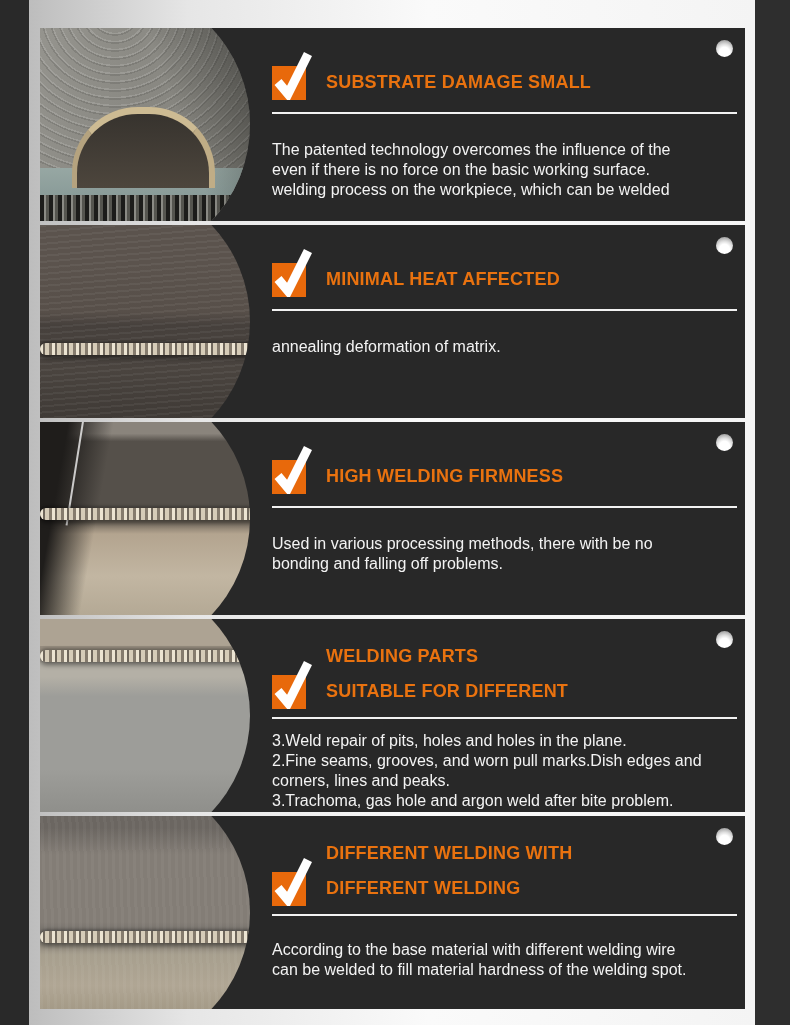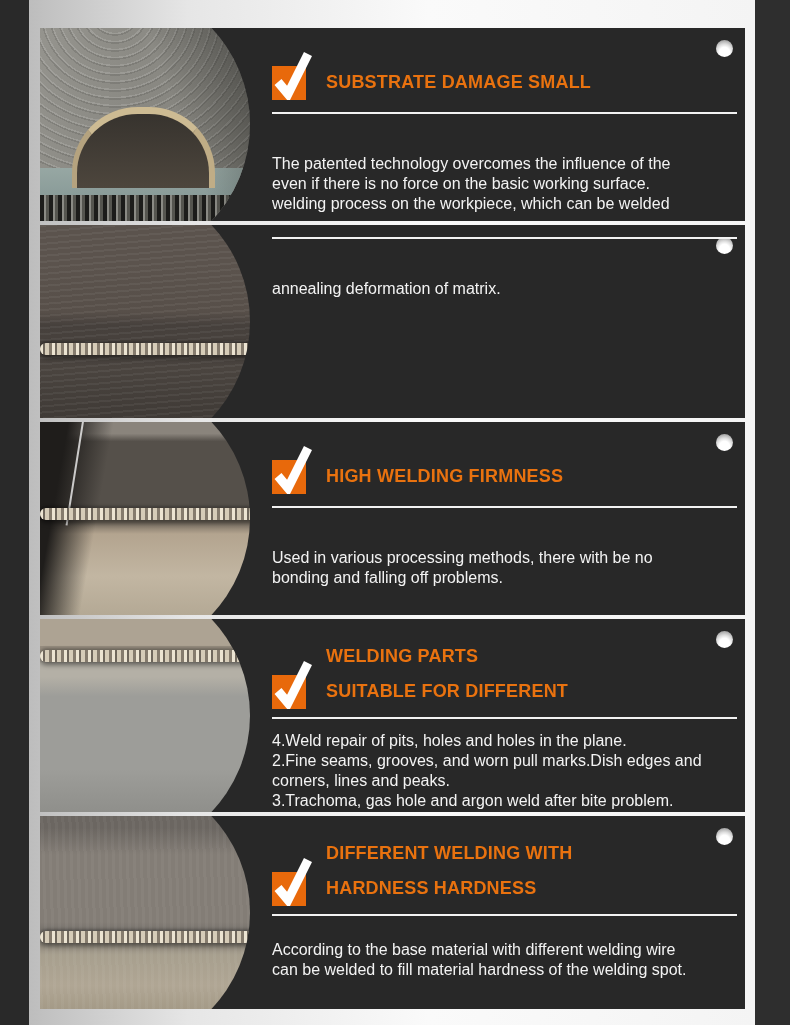--- a/index.html
+++ b/index.html
@@ -80,21 +80,21 @@
   .txt { position:absolute; left:232px; right:8px; top:0; height:100%; }
   .heading-row { display:flex; align-items:flex-end; gap:14px; margin-top:22px; }
   .check { flex:0 0 auto; width:40px; height:50px; }
   .title {
     display:flex; flex-direction:column;
     color:#e9720f; font-size:18px; font-weight:bold; line-height:35px;
     letter-spacing:.2px; white-space:nowrap;
   }
   .title span:empty { display:none; }
   .rule { margin-top:12px; border-bottom:2px solid #f2f2f2; }
-  .body { margin-top:40px; color:#f3f3f3; font-size:16px; line-height:20px; }
+  .body { margin-top:26px; color:#f3f3f3; font-size:16px; line-height:20px; }
   .body div { white-space:nowrap; }
   .body div:empty { display:none; }
   .tall .heading-row { margin-top:20px; }
   .tall .rule { margin-top:8px; }
   .tall .body { margin-top:12px; }
   .s5 .body { margin-top:24px; }
 </style>
 </head>
 <body>
 
@@ -126,20 +126,30 @@
       </div>
     </div>
   </article>
 
   <article class="card">
     <div class="photo p2">
         <div class="seam"></div>
       </div>
     <span class="dot"></span>
     <div class="txt">
+      <div class="heading-row">
+        <svg class="check" viewBox="0 0 40 50">
+          <rect x="0" y="16" width="34" height="34" fill="#e8690b"></rect>
+          <path d="M6 32 L16 44 L36 4" fill="none" stroke="#ffffff" stroke-width="9"></path>
+        </svg>
+        <h2 class="title">
+          <span>MINIMAL HEAT AFFECTED</span>
+
+        </h2>
+      </div>
       <div class="rule"></div>
       <div class="body">
         <div>annealing deformation of matrix.</div>
 
       </div>
     </div>
   </article>
 
   <article class="card">
     <div class="photo p3">
@@ -177,42 +187,42 @@
           <rect x="0" y="16" width="34" height="34" fill="#e8690b"></rect>
           <path d="M6 32 L16 44 L36 4" fill="none" stroke="#ffffff" stroke-width="9"></path>
         </svg>
         <h2 class="title">
           <span>WELDING PARTS</span>
           <span>SUITABLE FOR DIFFERENT</span>
         </h2>
       </div>
       <div class="rule"></div>
       <div class="body">
-        <div>4.Weld repair of pits, holes and holes in the plane.</div>
+        <div>3.Weld repair of pits, holes and holes in the plane.</div>
         <div>2.Fine seams, grooves, and worn pull marks.Dish edges and</div>
         <div>corners, lines and peaks.</div>
         <div>3.Trachoma, gas hole and argon weld after bite problem.</div>
       </div>
     </div>
   </article>
 
   <article class="card tall s5">
     <div class="photo p5">
         <div class="seam"></div>
       </div>
     <span class="dot"></span>
     <div class="txt">
       <div class="heading-row">
         <svg class="check" viewBox="0 0 40 50">
           <rect x="0" y="16" width="34" height="34" fill="#e8690b"></rect>
           <path d="M6 32 L16 44 L36 4" fill="none" stroke="#ffffff" stroke-width="9"></path>
         </svg>
         <h2 class="title">
           <span>DIFFERENT WELDING WITH</span>
-          <span>HARDNESS HARDNESS</span>
+          <span>DIFFERENT WELDING</span>
         </h2>
       </div>
       <div class="rule"></div>
       <div class="body">
         <div>According to the base material with different welding wire</div>
         <div>can be welded to fill material hardness of the welding spot.</div>
 
       </div>
     </div>
   </article>

